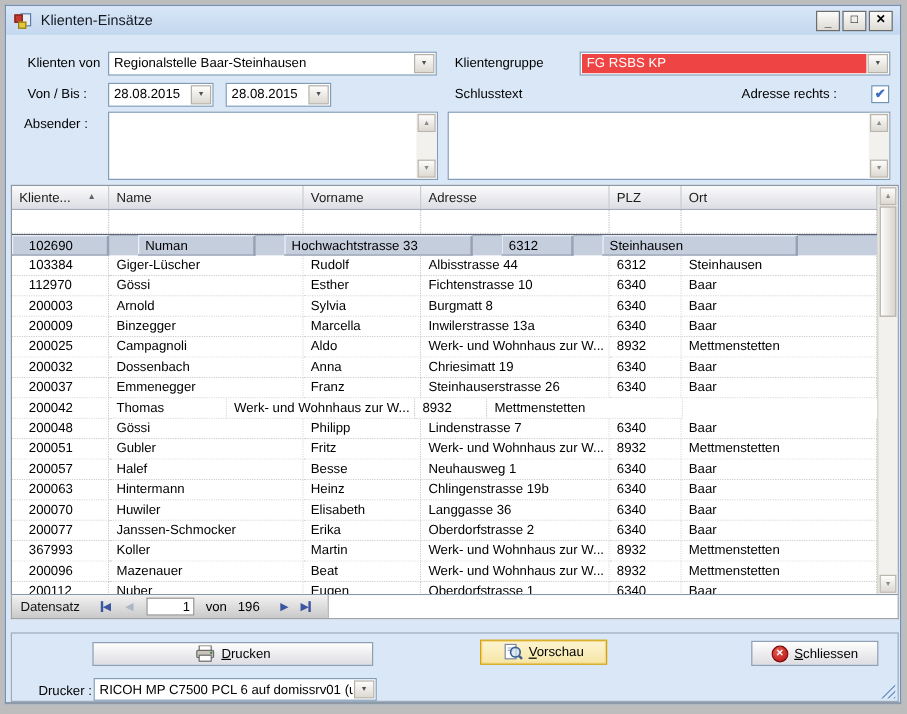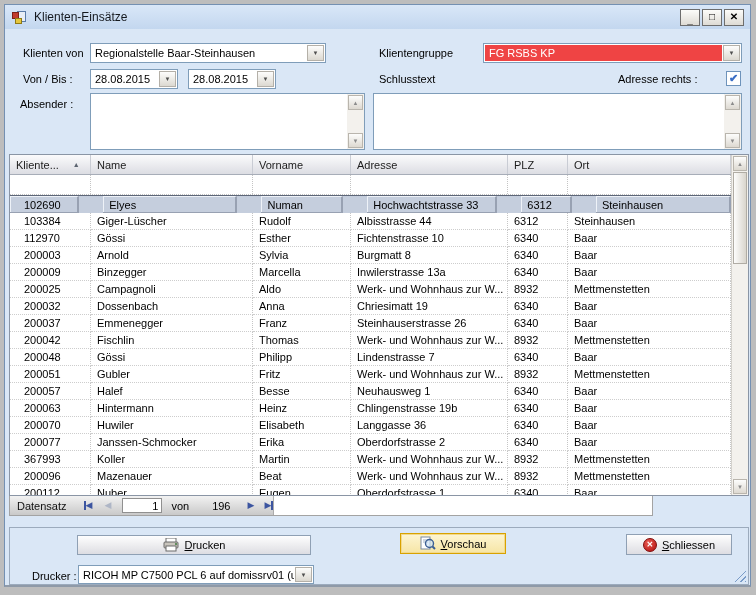--- a/index.html
+++ b/index.html
@@ -98,21 +98,21 @@
   }
   .c0{width:81px}.c1{width:162px}.c2{width:98px}.c3{width:157px}.c4{width:60px}.c5{width:163px}
   
   .vsb { position:absolute; right:0; top:0; bottom:0; width:17px; background:#f3f1ed; border-left:1px solid #d4d2cd; }
   .vsb .thumb {
     position:absolute; left:1px; right:1px; top:17px; height:92px;
     background:linear-gradient(90deg,#fdfdfc,#d9d5cd); border:1px solid #b0aca4;
   }
   
   .navbar {
-    position:absolute; left:4px; top:491px; width:644px; height:20px;
+    position:absolute; left:4px; top:491px; width:740px; height:20px;
     background:#fff; border:1px solid #a3a3a3; border-top:none;
   }
   .nav-gray {
     position:absolute; left:0; top:0; height:100%; width:264px;
     background:linear-gradient(#f2f2f2,#c9c9c9); border-right:1px solid #ababab;
     display:flex; align-items:center;
   }
   .nav-label { margin-left:7px; color:#111; }
   .nav-btn { border:none; background:transparent; font-size:9px; line-height:1;
     display:flex; align-items:center; padding:0 3px; color:#3c55a0; }
@@ -168,21 +168,21 @@
       <div class="win-btn">
           <span>□</span>
         </div>
       <div class="win-btn">
           <span>✕</span>
         </div>
     </div>
   </div>
 
   <div class="lbl" style="left:18px; top:42px;">Klienten von</div>
-  <div class="combo" style="left:85px; top:38px; width:236px;">
+  <div class="combo" style="left:85px; top:38px; width:274px;">
     <div class="val">Regionalstelle Baar-Steinhausen</div>
     <div class="arrow-btn">▼</div>
   </div>
   <div class="lbl" style="left:374px; top:42px;">Klientengruppe</div>
   <div class="combo hl" style="left:478px; top:38px; width:259px;">
     <div class="val">FG RSBS KP</div>
     <div class="arrow-btn">▼</div>
   </div>
 
   <div class="lbl" style="left:18px; top:68px;">Von / Bis :</div>
@@ -231,21 +231,20 @@
         <div class="fcell c0"></div>
           <div class="fcell c1"></div>
           <div class="fcell c2"></div>
         <div class="fcell c3"></div>
           <div class="fcell c4"></div>
           <div class="fcell c5"></div>
       </div>
       <div id="grid-body">
           <div class="grid-row selected">
             <div class="grid-cell c0">102690</div>
-            <div class="grid-cell c1">Elyes</div>
             <div class="grid-cell c2">Numan</div>
             <div class="grid-cell c3">Hochwachtstrasse 33</div>
             <div class="grid-cell c4">6312</div>
             <div class="grid-cell c5">Steinhausen</div>
           </div>
           <div class="grid-row">
             <div class="grid-cell c0">103384</div>
             <div class="grid-cell c1">Giger-Lüscher</div>
             <div class="grid-cell c2">Rudolf</div>
             <div class="grid-cell c3">Albisstrasse 44</div>
@@ -295,21 +294,20 @@
           <div class="grid-row">
             <div class="grid-cell c0">200037</div>
             <div class="grid-cell c1">Emmenegger</div>
             <div class="grid-cell c2">Franz</div>
             <div class="grid-cell c3">Steinhauserstrasse 26</div>
             <div class="grid-cell c4">6340</div>
             <div class="grid-cell c5">Baar</div>
           </div>
           <div class="grid-row">
             <div class="grid-cell c0">200042</div>
-            <div class="grid-cell c1">Fischlin</div>
             <div class="grid-cell c2">Thomas</div>
             <div class="grid-cell c3">Werk- und Wohnhaus zur W...</div>
             <div class="grid-cell c4">8932</div>
             <div class="grid-cell c5">Mettmenstetten</div>
           </div>
           <div class="grid-row">
             <div class="grid-cell c0">200048</div>
             <div class="grid-cell c1">Gössi</div>
             <div class="grid-cell c2">Philipp</div>
             <div class="grid-cell c3">Lindenstrasse 7</div>
@@ -394,21 +392,21 @@
       <div class="nav-label">Datensatz</div>
       <div class="nav-btn" style="margin-left:14px;">
         <span class="bar"></span>
           <span>◀</span>
       </div>
       <div class="nav-btn disabled" style="margin-left:6px;">
         <span>◀</span>
       </div>
       <input class="nav-input" style="margin-left: 8px;" value="1">
       <div style="margin-left:9px;">von</div>
-      <div style="margin-left:23px;">196</div>
+      <div style="margin-left:9px;">196</div>
       <div class="nav-btn" style="margin-left:14px;">
         <span>▶</span>
       </div>
       <div class="nav-btn" style="margin-left:4px;">
         <span>▶</span>
           <span class="bar"></span>
       </div>
     </div>
   </div>
 

